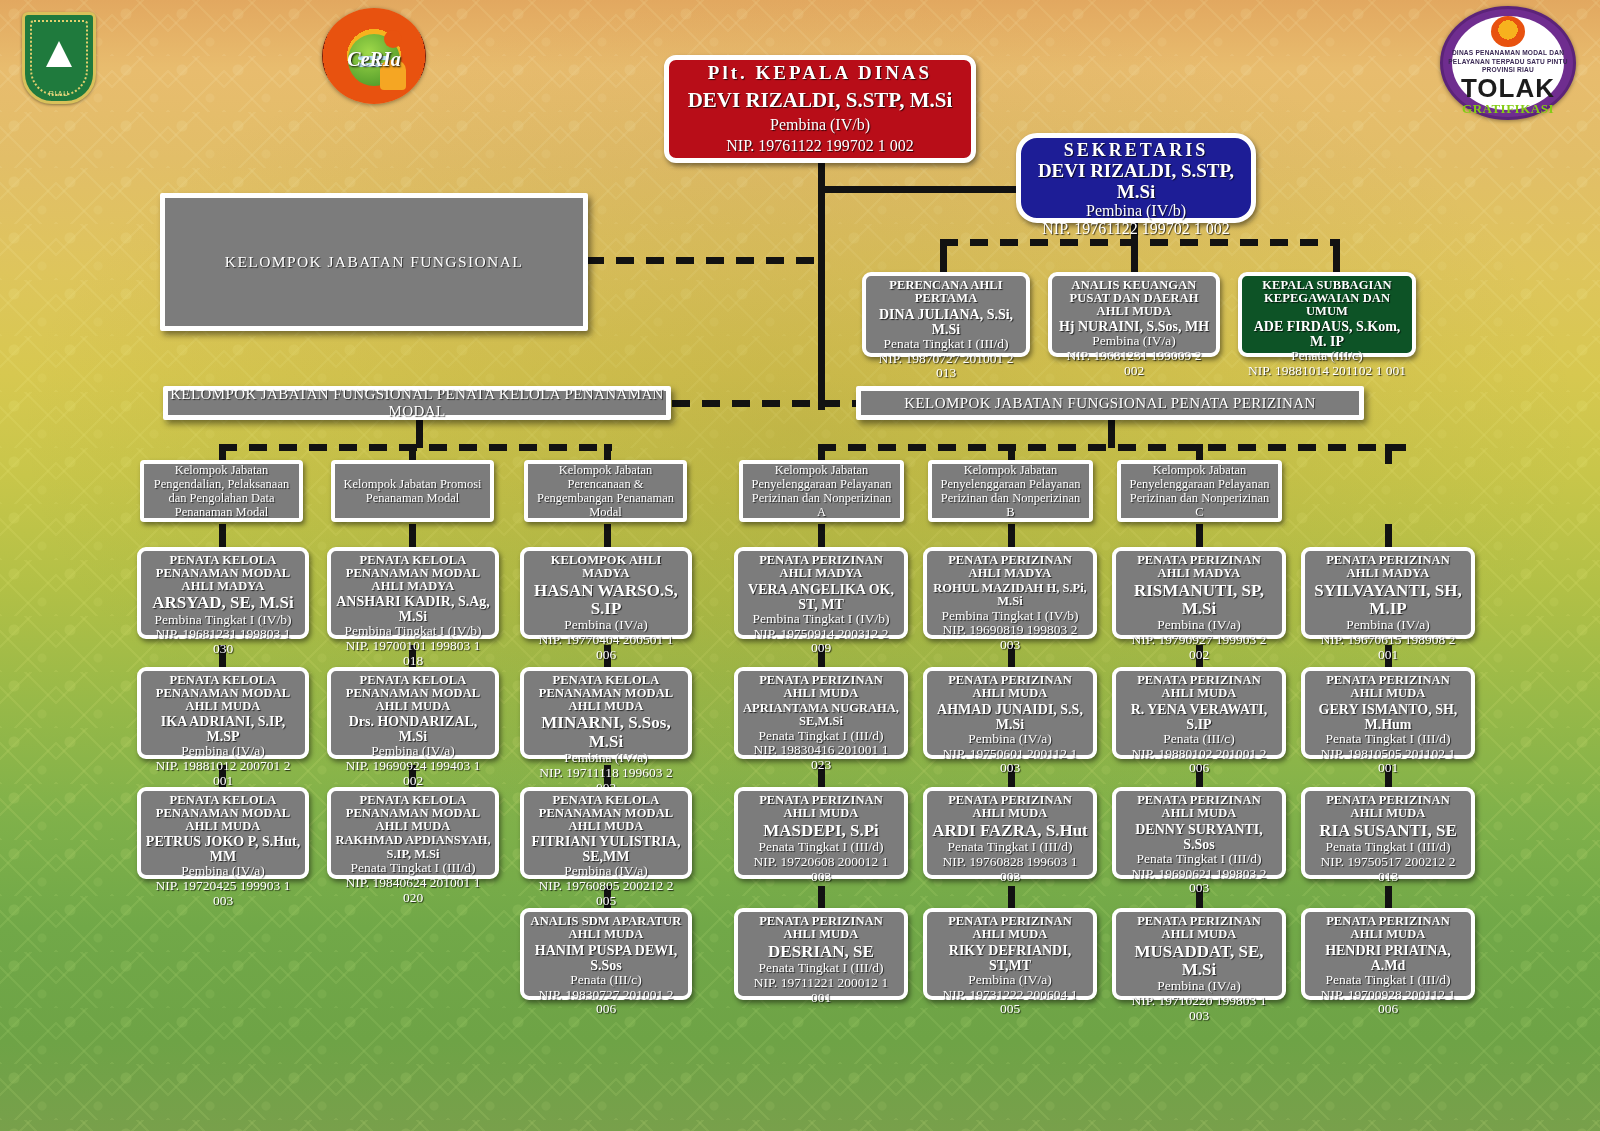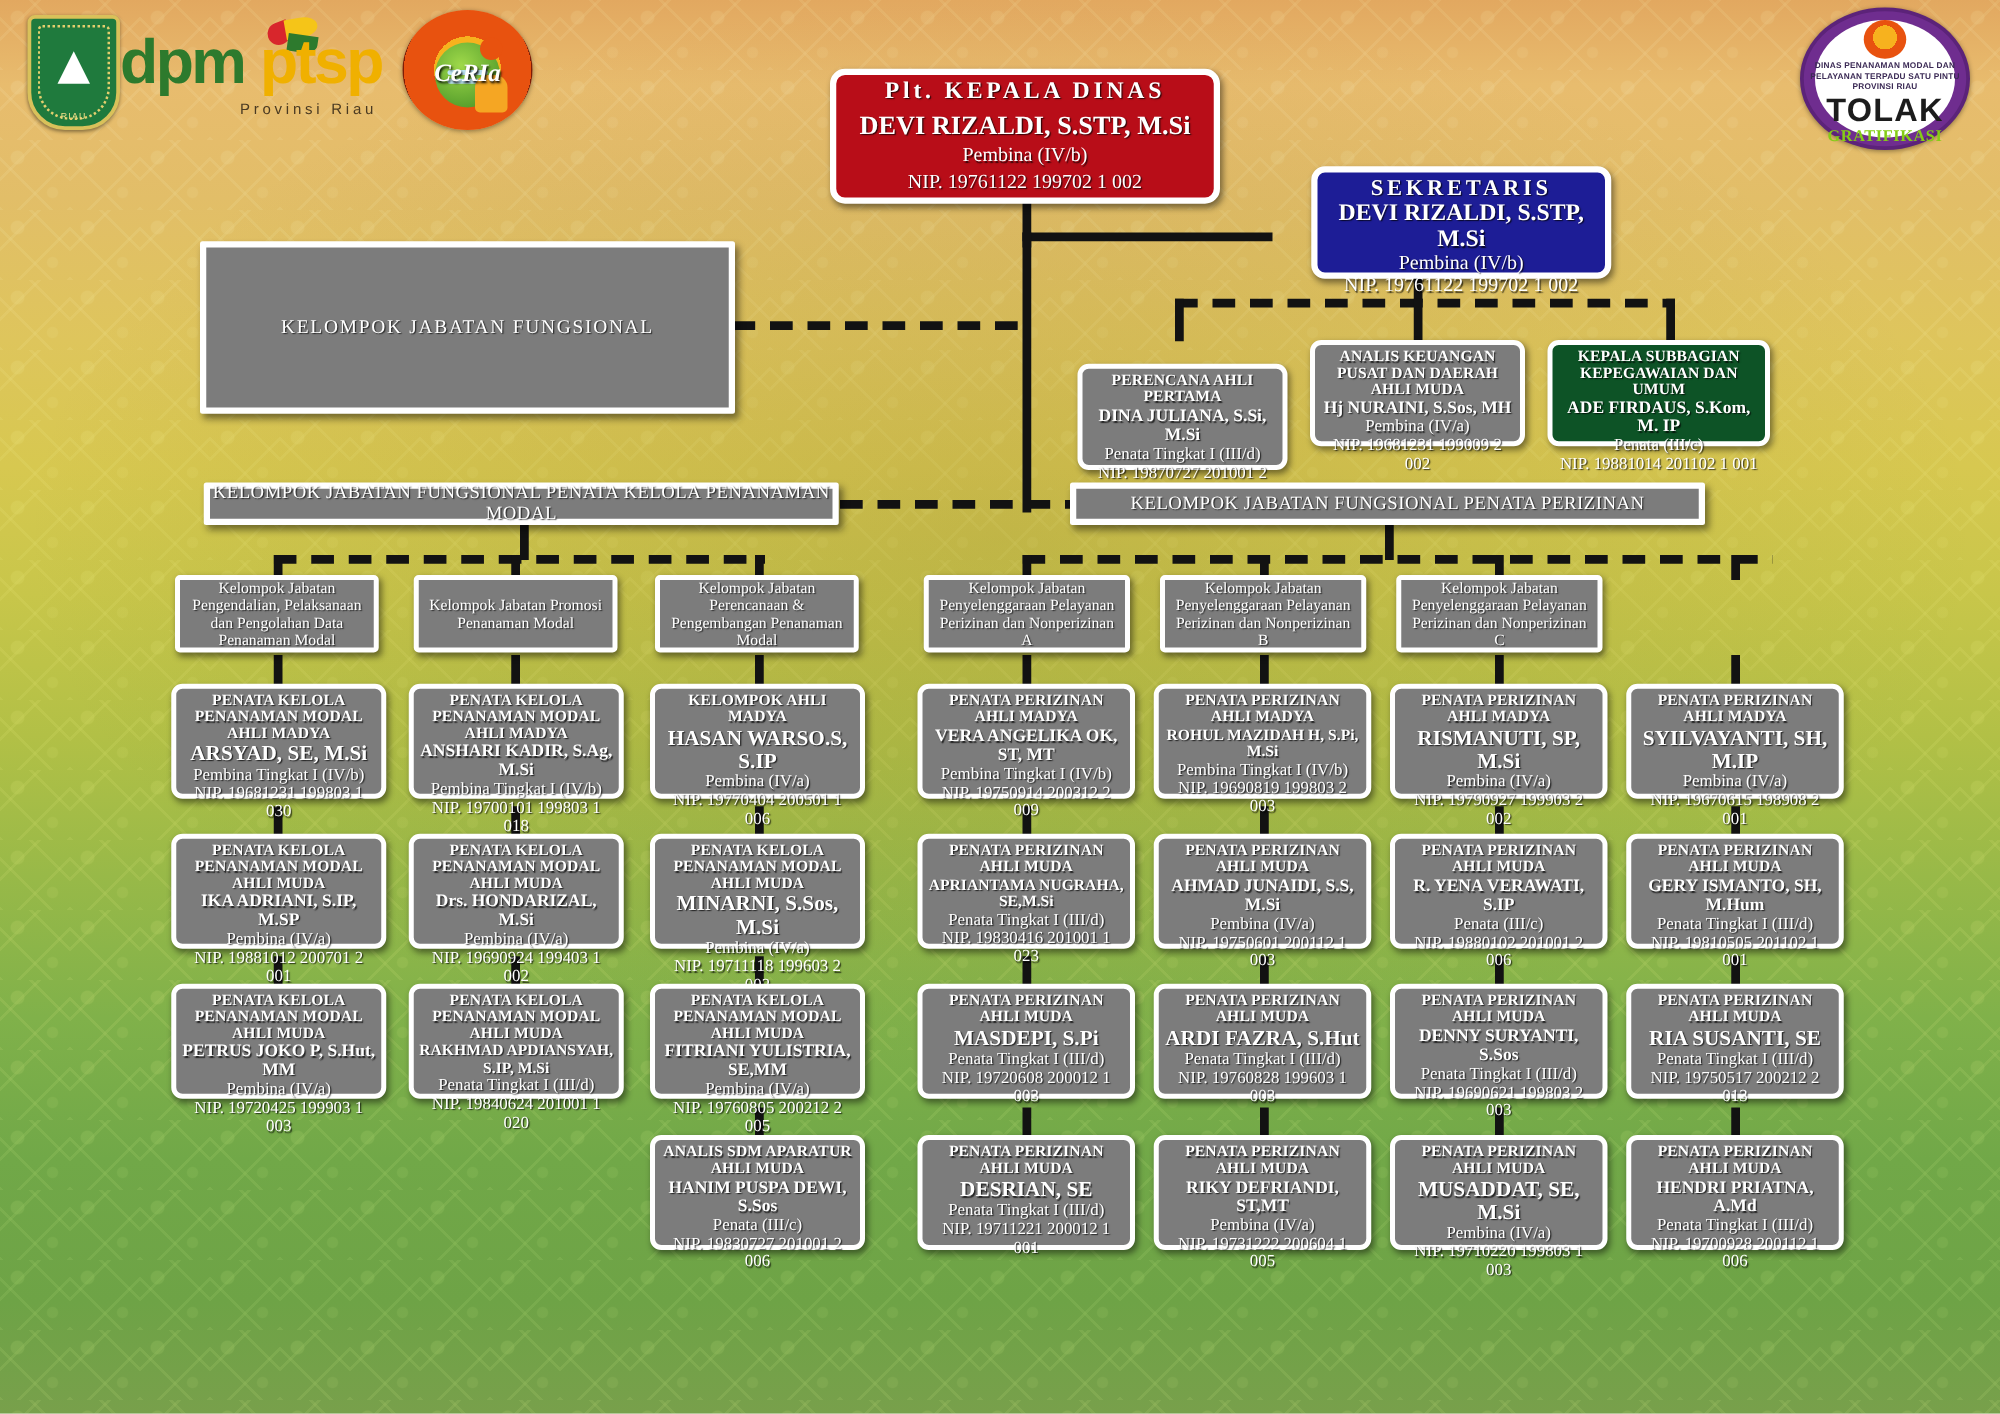--- a/index.html
+++ b/index.html
@@ -58,21 +58,21 @@
   }
   .node .title{font-size:12.5px;font-weight:bold;line-height:1.02;letter-spacing:.1px;}
   .node .name{font-size:17px;font-weight:bold;line-height:1.08;margin-top:2px;}
   .node .name.sm{font-size:14px;}
   .node .name.xs{font-size:12.5px;}
   .node .rank{font-size:13.5px;line-height:1.1;}
   .node .nip{font-size:13.5px;line-height:1.1;}
 
   
   .node.red{background:#b80d18;border-radius:12px;border-width:5px;}
-  .node.blue{background:#1d1d96;border-radius:11px;border-width:5px;margin-left:33px;}
+  .node.blue{background:#1d1d96;border-radius:21px;border-width:5px;}
   .node.green{background:#0d5326;}
   .node.red .title{font-size:19px;letter-spacing:3px;}
   .node.red .name{font-size:21px;}
   .node.red .rank,.node.red .nip{font-size:16px;}
   .node.blue .title{font-size:18px;letter-spacing:3px;}
   .node.blue .name{font-size:19px;}
   .node.blue .rank,.node.blue .nip{font-size:16px;}
 
   
   .banner{
@@ -158,28 +158,20 @@
 <div id="stage">
   <div id="pattern"></div>
   <div id="vignette"></div>
 
   <div class="logo" id="riau-crest">
     <div class="inner"></div>
     <div class="boat"></div>
     <div class="txt">RIAU</div>
   </div>
 
-  <div class="logo" id="dpm-wordmark">
-    <div class="dpm">dpm</div>
-    <div class="leaf1"></div>
-    <div class="leaf2"></div>
-    <div class="leaf3"></div>
-    <div class="ptsp">ptsp</div>
-    <div class="sub">Provinsi Riau</div>
-  </div>
 
   <div class="logo" id="ceria-logo">
     <div class="globe"></div>
     <div class="sun"></div>
     <div class="wave"></div>
     <div class="wave2"></div>
     <div class="hand"></div>
     <div class="word">CeRIa</div>
   </div>
 
@@ -232,21 +224,21 @@
     <div class="title">SEKRETARIS</div>
     <div class="name">DEVI RIZALDI, S.STP, M.Si</div>
     <div class="rank">Pembina (IV/b)</div>
     <div class="nip">NIP. 19761122 199702 1 002</div>
   </div>
 
   <div class="banner big" style="left:160px;top:193px;width:428px;height:138px;">
     <span>KELOMPOK JABATAN FUNGSIONAL</span>
   </div>
 
-  <div class="node" style="left:862px;top:272px;width:168px;height:85px;margin-top:19px;">
+  <div class="node" style="left:862px;top:272px;width:168px;height:85px;">
     <div class="title">PERENCANA AHLI PERTAMA</div>
     <div class="name sm">DINA JULIANA, S.Si, M.Si</div>
     <div class="rank">Penata Tingkat I (III/d)</div>
     <div class="nip">NIP. 19870727 201001 2 013</div>
   </div>
   <div class="node" style="left:1048px;top:272px;width:172px;height:85px;">
     <div class="title">ANALIS KEUANGAN PUSAT DAN DAERAH AHLI MUDA</div>
     <div class="name sm">Hj NURAINI, S.Sos, MH</div>
     <div class="rank">Pembina (IV/a)</div>
     <div class="nip">NIP. 19681231 199009 2 002</div>

